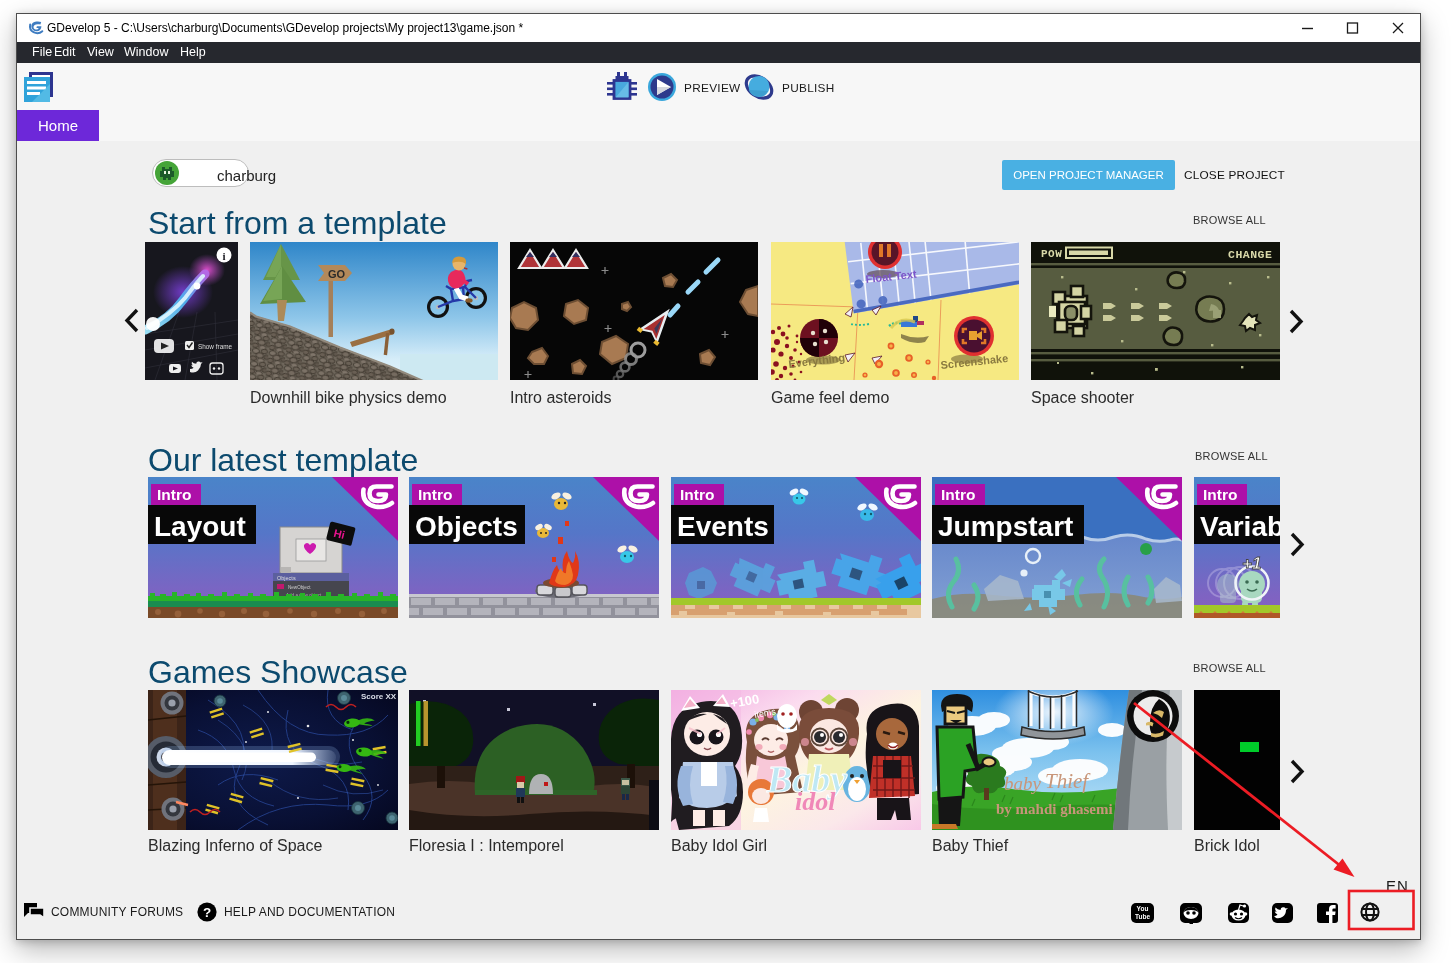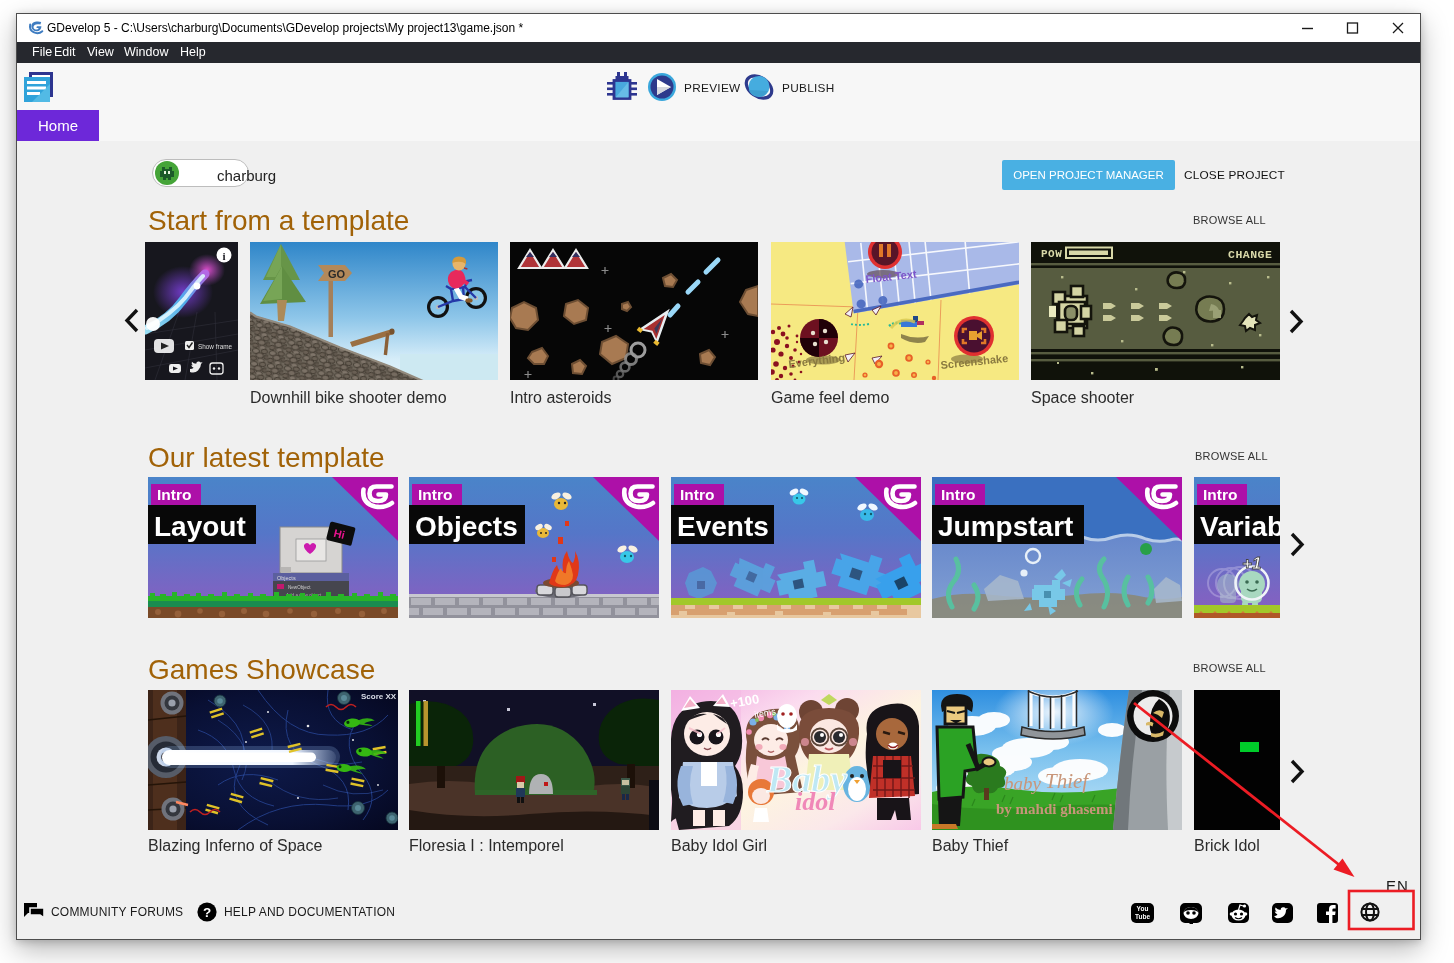--- a/index.html
+++ b/index.html
@@ -11,21 +11,21 @@
 #menubar { left:17px; top:42px; width:1403px; height:21px; background:#26282e; }
 .menuitem { position:absolute; top:3px; color:#fff; font-size:12.5px; }
 #toolbar { left:17px; top:63px; width:1403px; height:78px; background:#f7f7f7; }
 #hometab { left:17px; top:110px; width:82px; height:31px; background:#6d28d9; color:#fff; font-size:15px; text-align:center; line-height:31px; }
 #content { left:17px; top:141px; width:1403px; height:798px; background:#f0f0f0; }
 .ctrl { position:absolute; color:#1a1a1a; }
 #chip { left:152px; top:159px; width:97px; height:28px; background:#fff; border:1px solid #bdbdbd; border-radius:14px; }
 #chip span { position:absolute; left:33px; top:7px; font-size:15px; color:#222;margin-left:31px; }
 #opmbtn { left:1002px; top:160px; width:173px; height:30px; background:#49b0e3; color:#fff; font-size:11.5px; text-align:center; line-height:30px; border-radius:2px; white-space:nowrap; }
 #closeproj { left:1184px; top:168px; font-size:11.8px; color:#111; letter-spacing:0.2px; }
-.h2 { position:absolute; font-size:28px; color:#a16207; }
+.h2 { position:absolute; font-size:32px; color:#0c4a6e; }
 .browse { position:absolute; font-size:11px; color:#333; letter-spacing:0.2px; }
 .cap { position:absolute; font-size:16px; color:#2b2b2b; }
 .card { position:absolute; overflow:hidden; }
 .chev { position:absolute; }
 .foot { position:absolute; font-size:12px; color:#1a1a1a; letter-spacing:0.2px; }
 #redov { left:0; top:0; width:1454px; height:963px; pointer-events:none; }
 </style>
 </head>
 <body>
 <div id="win"></div>
@@ -446,21 +446,21 @@
         <rect x="236" y="34" width="2.4" height="2.4"></rect>
         <rect x="90" y="98" width="2.4" height="2.4"></rect>
         <rect x="180" y="102" width="2.4" height="2.4"></rect>
         <rect x="228" y="92" width="2.4" height="2.4"></rect>
         <rect x="124" y="126" width="2.8" height="2.8"></rect>
         <rect x="60" y="130" width="2.4" height="2.4"></rect>
         <rect x="210" y="124" width="2.4" height="2.4"></rect>
         <rect x="26" y="120" width="2" height="2"></rect>
   </g>
 </svg></div>
-<div class="cap" style="left:250px;top:389px">Downhill bike shooter demo</div>
+<div class="cap" style="left:250px;top:389px">Downhill bike physics demo</div>
 <div class="cap" style="left:510px;top:389px">Intro asteroids</div>
 <div class="cap" style="left:771px;top:389px">Game feel demo</div>
 <div class="cap" style="left:1031px;top:389px">Space shooter</div>
 
 <div class="card tut" id="tut-layout" style="left:148px;top:477px;width:250px;height:141px">
 <svg width="250" height="141" viewBox="0 0 250 141">
   <defs>
         <linearGradient id="tg1" x1="0" y1="0" x2="0" y2="1">
           <stop offset="0%" stop-color="#4a84c9"></stop>
           <stop offset="40%" stop-color="#5576c8"></stop>

